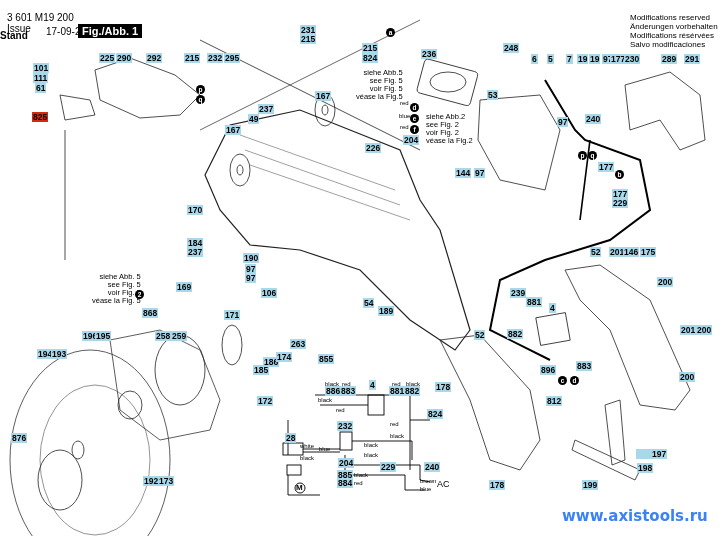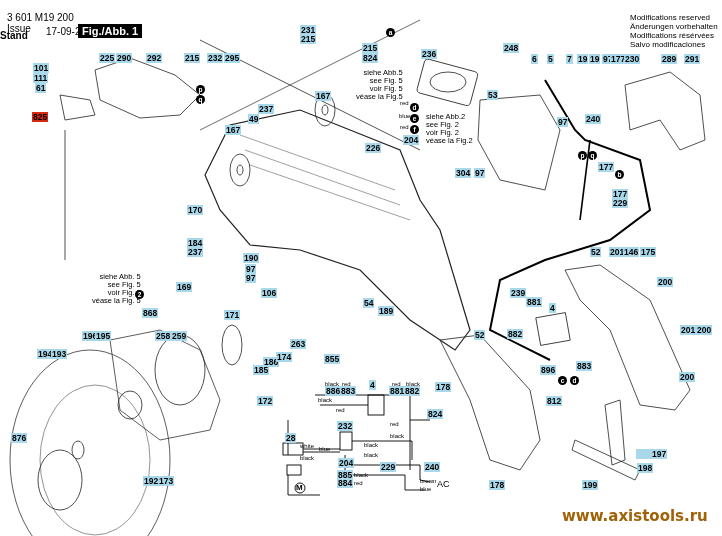--- a/index.html
+++ b/index.html
@@ -6,21 +6,21 @@
   body{width:722px;height:536px;position:relative;overflow:hidden;font-family:"Liberation Sans",sans-serif;}
   .abs{position:absolute;}
   .hdr{font-size:10px;color:#000;line-height:9px;}
   .figbox{background:#000;color:#fff;font-weight:bold;font-size:11px;padding:1px 4px;}
   .mods{font-size:8px;line-height:9px;color:#000;}
   .lbl{position:absolute;background:#a8d8ea;color:#000;font-weight:bold;font-size:8.5px;line-height:10px;padding:0 1px;white-space:nowrap;}
   .lbl.red{background:#d42a10;color:#000;}
   .note{position:absolute;font-size:7.5px;line-height:8px;text-align:right;color:#000;white-space:nowrap;}
   .wire{position:absolute;font-size:6px;color:#000;white-space:nowrap;}
   .circ{position:absolute;width:9px;height:9px;border-radius:50%;background:#000;color:#fff;font-size:6.5px;font-weight:bold;text-align:center;line-height:9px;}
-  .url{position:absolute;color:#a16207;font-weight:bold;font-size:15px;font-family:"DejaVu Sans",sans-serif;}
+  .url{position:absolute;color:#3b82f6;font-weight:bold;font-size:15px;font-family:"DejaVu Sans",sans-serif;}
   svg.draw{position:absolute;left:0;top:0;}
 </style>
 </head>
 <body>
 
 <svg class="draw" width="722" height="536" fill="none" stroke="#222" stroke-width="0.8">
 
   <path d="M205,175 L230,125 L300,110 L350,130 L400,150 L420,200 L440,230 L470,330 L455,350 L410,320 L360,270 L300,250 L250,245 L220,210 Z" stroke-width="1.2"></path>
   <path d="M240,135 L395,190 M245,150 L400,205 M250,165 L410,220" stroke="#888"></path>
 
@@ -159,21 +159,21 @@
 <div class="lbl" style="left:624px;top:54px;">230</div>
 <div class="lbl" style="left:661px;top:54px;">289</div>
 <div class="lbl" style="left:684px;top:54px;">291</div>
 <div class="lbl" style="left:487px;top:90px;">53</div>
 <div class="lbl" style="left:557px;top:117px;">97</div>
 <div class="lbl" style="left:585px;top:114px;">240</div>
 
 <div class="lbl" style="left:598px;top:162px;">177</div>
 <div class="lbl" style="left:612px;top:189px;">177</div>
 <div class="lbl" style="left:612px;top:198px;">229</div>
-<div class="lbl" style="left:455px;top:168px;">304</div>
+<div class="lbl" style="left:455px;top:168px;">144</div>
 <div class="lbl" style="left:474px;top:168px;">97</div>
 <div class="lbl" style="left:187px;top:205px;text-align:right;">170</div>
 <div class="lbl" style="left:187px;top:238px;">184</div>
 <div class="lbl" style="left:187px;top:247px;">237</div>
 <div class="lbl" style="left:243px;top:253px;">190</div>
 <div class="lbl" style="left:245px;top:264px;">97</div>
 <div class="lbl" style="left:245px;top:273px;">97</div>
 
 <div class="lbl" style="left:176px;top:282px;">169</div>
 <div class="lbl" style="left:224px;top:310px;">171</div>
@@ -185,21 +185,21 @@
 <div class="lbl" style="left:95px;top:331px;">195</div>
 <div class="lbl" style="left:155px;top:331px;">258</div>
 <div class="lbl" style="left:171px;top:331px;">259</div>
 <div class="lbl" style="left:37px;top:349px;">194</div>
 <div class="lbl" style="left:51px;top:349px;">193</div>
 
 <div class="lbl" style="left:290px;top:339px;">263</div>
 <div class="lbl" style="left:263px;top:357px;">186</div>
 <div class="lbl" style="left:276px;top:352px;">174</div>
 <div class="lbl" style="left:253px;top:365px;">185</div>
-<div class="lbl" style="left:318px;top:354px;margin-left:6px;">855</div>
+<div class="lbl" style="left:318px;top:354px;">855</div>
 <div class="lbl" style="left:257px;top:396px;">172</div>
 <div class="lbl" style="left:11px;top:433px;">876</div>
 <div class="lbl" style="left:143px;top:476px;">192</div>
 <div class="lbl" style="left:158px;top:476px;">173</div>
 
 <div class="lbl" style="left:590px;top:247px;">52</div>
 <div class="lbl" style="left:609px;top:247px;">201</div>
 <div class="lbl" style="left:623px;top:247px;">146</div>
 <div class="lbl" style="left:640px;top:247px;">175</div>
 <div class="lbl" style="left:657px;top:277px;">200</div>

